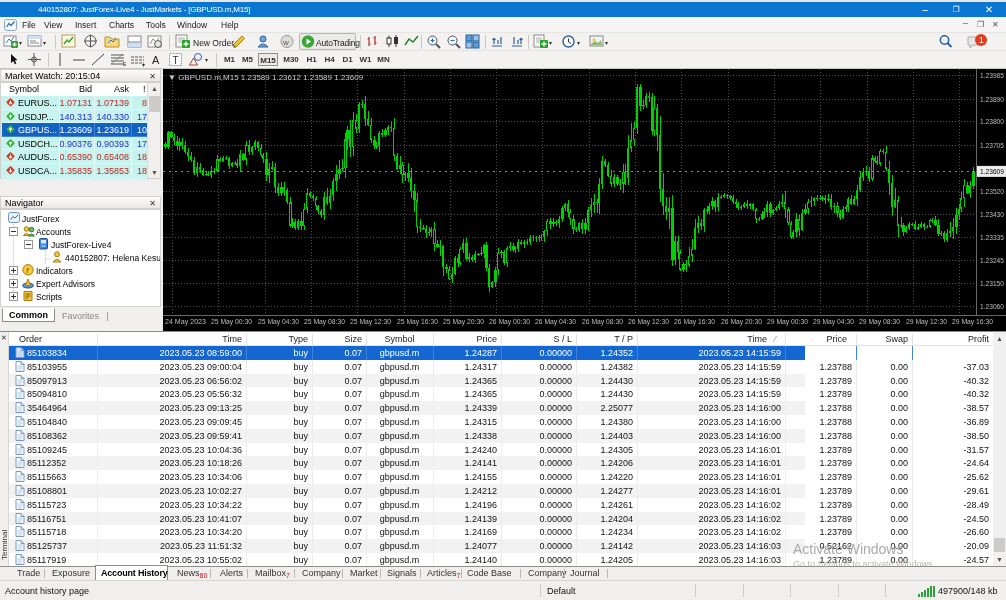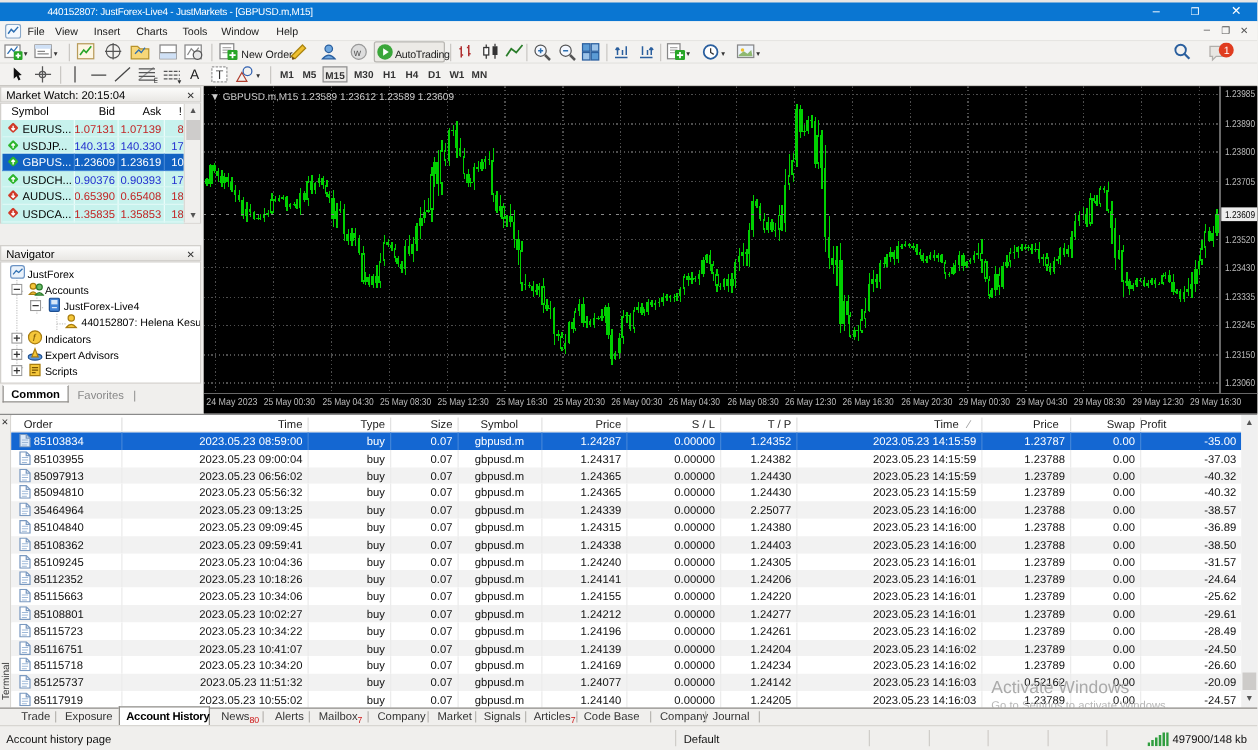--- a/index.html
+++ b/index.html
@@ -36,21 +36,21 @@
 .ptab-act { position:absolute; top:0; height:14px; background:#fff; border:1px solid #8f8d89; border-top:1px solid #fff; font-weight:bold; color:#000; text-align:center; font-size:9px; }
 
 #nav { left:0; top:196px; width:161px; height:128px; }
 .ntree { position:absolute; font-size:8.5px; color:#000; white-space:nowrap; }
 
 #chart { left:163px; top:69px; width:843px; height:262px; background:#000; }
 
 #term { left:0; top:331px; width:1006px; height:235px; background:#fff; border-top:1px solid #8a8a8a; }
 #thead { position:absolute; left:9px; top:1px; width:984px; height:13px; background:#fff; border-bottom:1px solid #e4e4e4; font-size:9px; color:#1a1a1a; }
 .th { position:absolute; top:1px; }
-.trow { position:absolute; left:9px; width:984px; height:13.8px; font-size:9px; color:#111; white-space:nowrap; }
+.trow { position:absolute; left:9px; width:796px; height:13.8px; font-size:9px; color:#111; white-space:nowrap; }
 .tc { position:absolute; top:2px; }
 .tr-r { text-align:right; }
 #tgutter { position:absolute; left:0; top:0; width:9px; height:234px; background:#f0efed; border-right:1px solid #d8d6d2; }
 #tscroll { position:absolute; left:993px; top:0; width:13px; height:234px; background:#f0f0f0; }
 
 #btabs { left:0; top:566px; width:1006px; height:14px; background:#f0efed; font-size:9px; color:#333; }
 .btab { position:absolute; top:2px; }
 .bsep { position:absolute; top:3px; width:1px; height:9px; background:#b9b7b3; }
 .rsub { color:#cc1111; font-size:7px; vertical-align:-2px; }
 
@@ -496,21 +496,21 @@
       <span class="th" style="left:88px;width:145px;text-align:right">Time</span>
       <span class="th" style="left:237px;width:62px;text-align:right">Type</span>
       <span class="th" style="left:303px;width:50px;text-align:right">Size</span>
       <span class="th" style="left:357px;width:67px;text-align:center">Symbol</span>
       <span class="th" style="left:424px;width:64px;text-align:right">Price</span>
       <span class="th" style="left:492px;width:71px;text-align:right">S / L</span>
       <span class="th" style="left:567px;width:57px;text-align:right">T / P</span>
       <span class="th" style="left:628px;width:144px;text-align:right">Time&nbsp;&nbsp;&nbsp;<span style="color:#999">∕</span>&nbsp;&nbsp;</span>
       <span class="th" style="left:776px;width:67px;text-align:right">Price&nbsp;&nbsp;</span>
       <span class="th" style="left:847px;width:52px;text-align:right">Swap</span>
-      <span class="th" style="left:903px;width:77px;text-align:left">Profit</span>
+      <span class="th" style="left:903px;width:77px;text-align:right">Profit</span>
       <div style="position:absolute;left:88px;top:1px;width:1px;height:11px;background:#e2e2e2"></div>
       <div style="position:absolute;left:237px;top:1px;width:1px;height:11px;background:#e2e2e2"></div>
       <div style="position:absolute;left:303px;top:1px;width:1px;height:11px;background:#e2e2e2"></div>
       <div style="position:absolute;left:357px;top:1px;width:1px;height:11px;background:#e2e2e2"></div>
       <div style="position:absolute;left:424px;top:1px;width:1px;height:11px;background:#e2e2e2"></div>
       <div style="position:absolute;left:492px;top:1px;width:1px;height:11px;background:#e2e2e2"></div>
       <div style="position:absolute;left:567px;top:1px;width:1px;height:11px;background:#e2e2e2"></div>
       <div style="position:absolute;left:628px;top:1px;width:1px;height:11px;background:#e2e2e2"></div>
       <div style="position:absolute;left:776px;top:1px;width:1px;height:11px;background:#e2e2e2"></div>
       <div style="position:absolute;left:847px;top:1px;width:1px;height:11px;background:#e2e2e2"></div>

